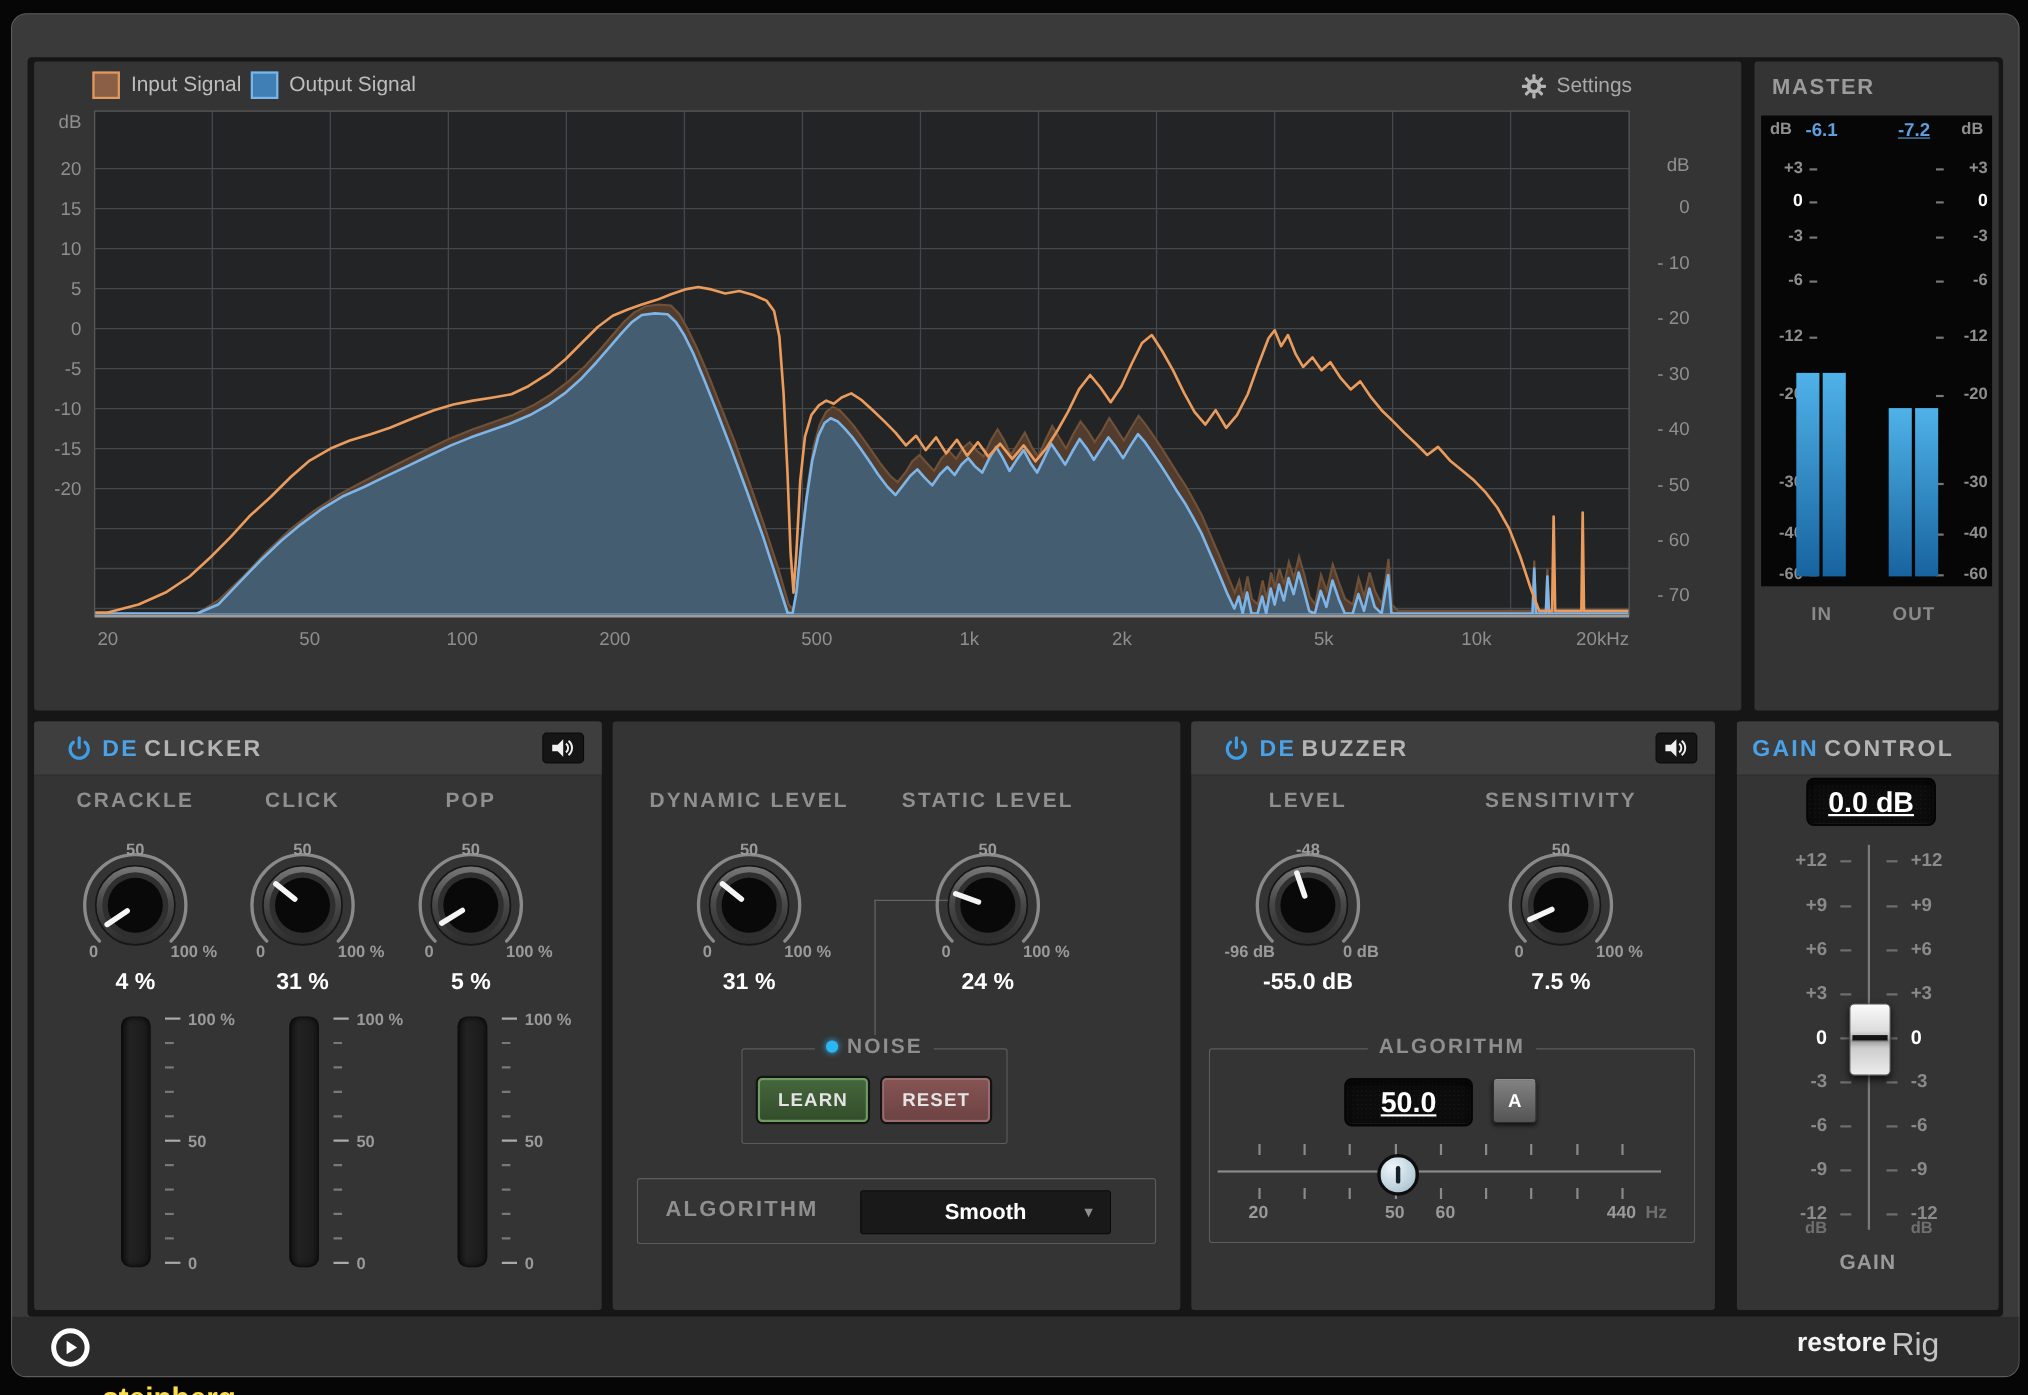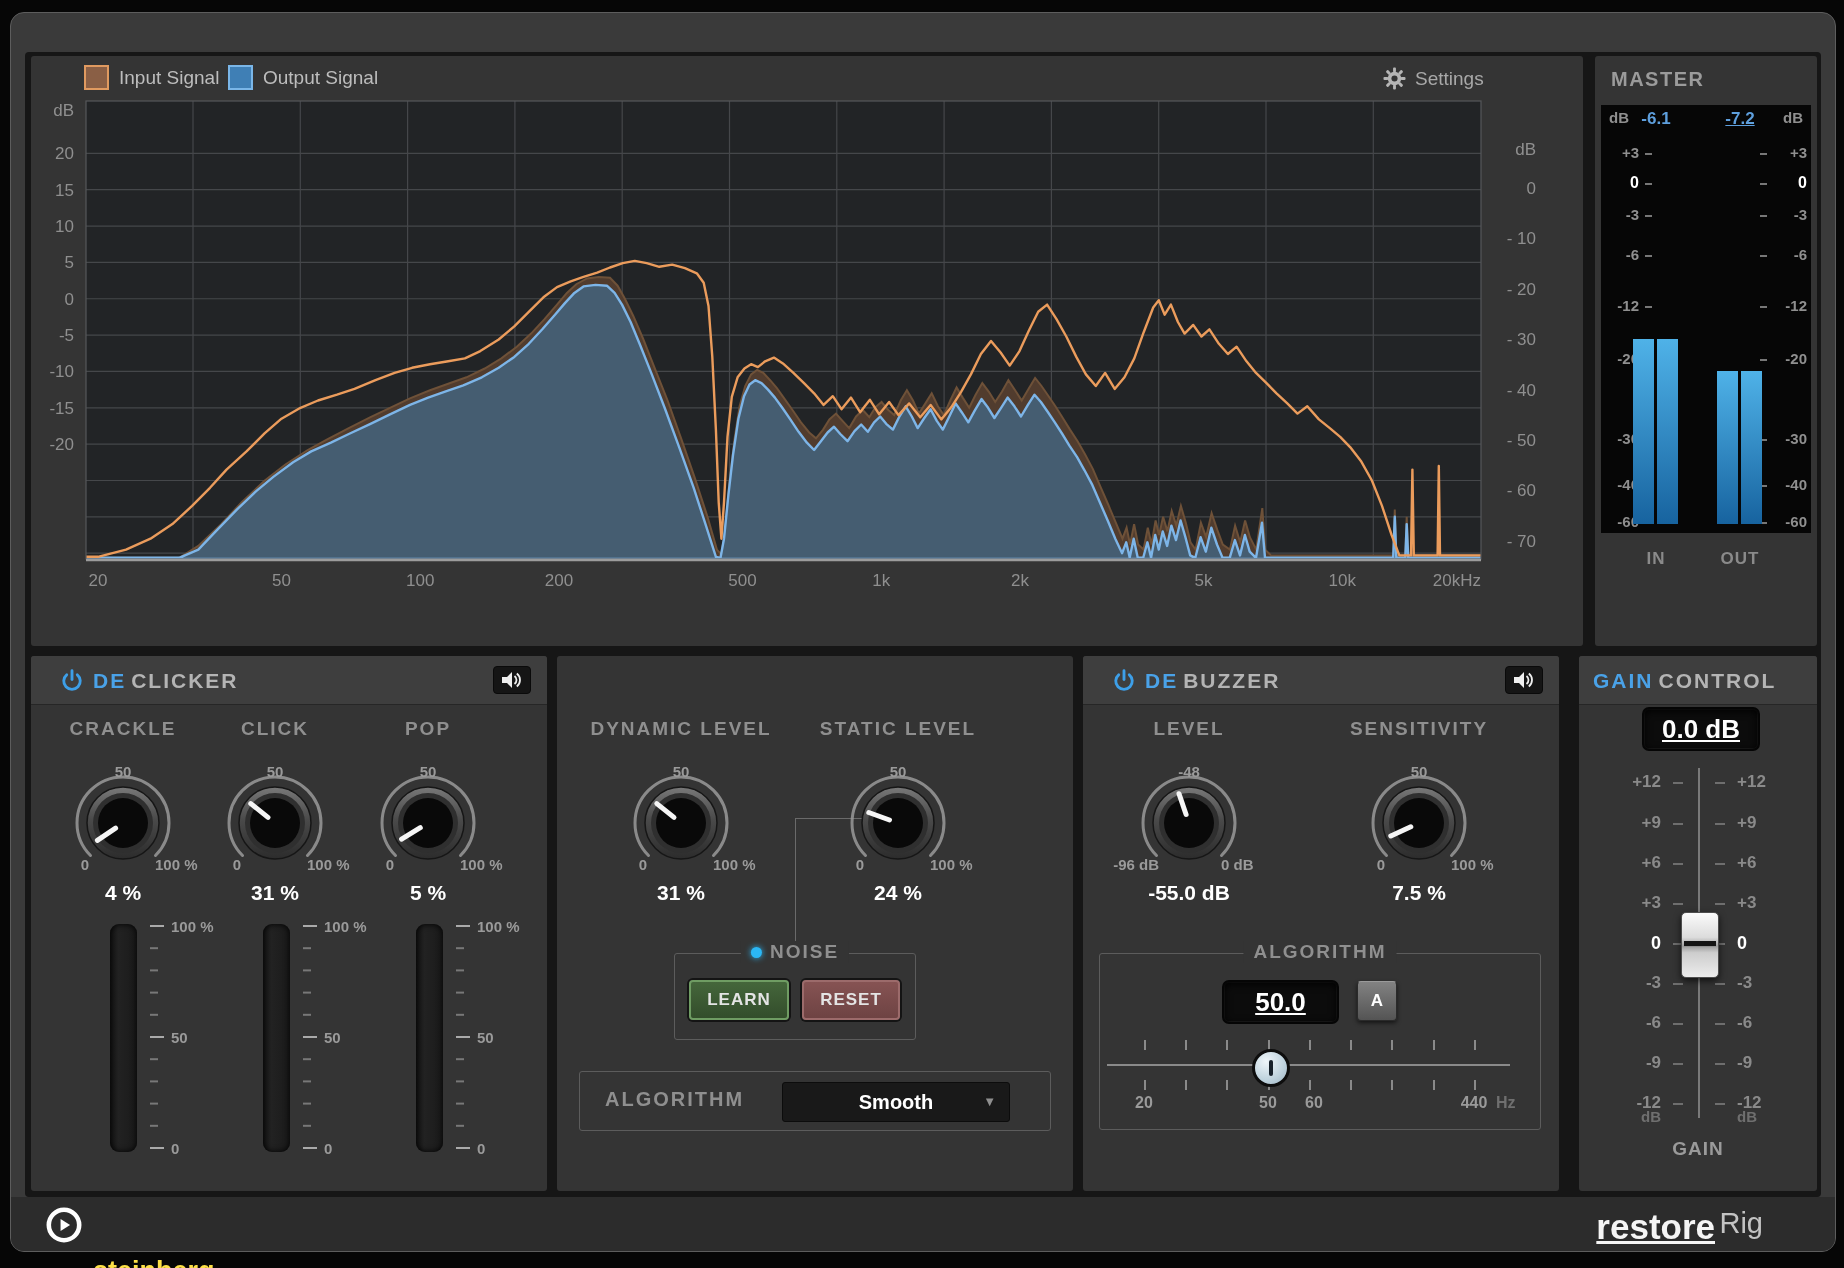--- a/index.html
+++ b/index.html
@@ -495,16 +495,16 @@
       <div class="abs" style="left: 158px; top: 452px; color: rgb(111, 111, 111); font-size: 15px; font-weight: 700;">dB</div>
       <div class="abs faderhandle" style="left: 102px; top: 256px;"></div>
     </section>
 
   <div id="bottombar">
     <svg class="abs" style="left:34px;top:9px;" width="38" height="38" viewBox="0 0 20 20">
       <circle cx="10" cy="10" r="8" fill="none" stroke="#fff" stroke-width="2.4"></circle>
       <path d="M8.2 6.8 L13.2 10 L8.2 13.2 Z" fill="#fff"></path>
     </svg>
     <span class="abs" style="left:82px;top:11px;color:#fde047;font-size:27px;font-weight:700;margin-top:48px;">steinberg</span>
-    <span class="abs" style="right:120px;top:10px;color:#f5f5f5;font-size:35px;font-weight:700;text-decoration:underline;">restore</span>
+    <span class="abs" style="right:120px;top:10px;color:#f5f5f5;font-size:24px;font-weight:700;">restore</span>
     <span class="abs" style="right:72px;top:10px;color:#c3c3c3;font-size:29px;font-weight:300;">Rig</span>
   </div>
 </div>
 
 </body></html>

